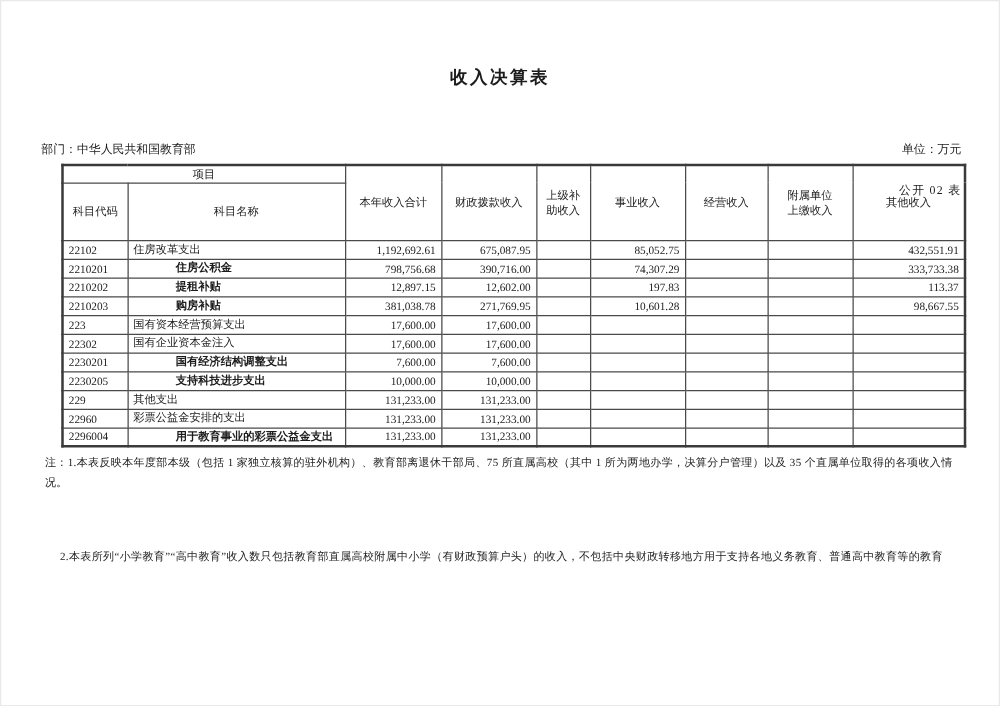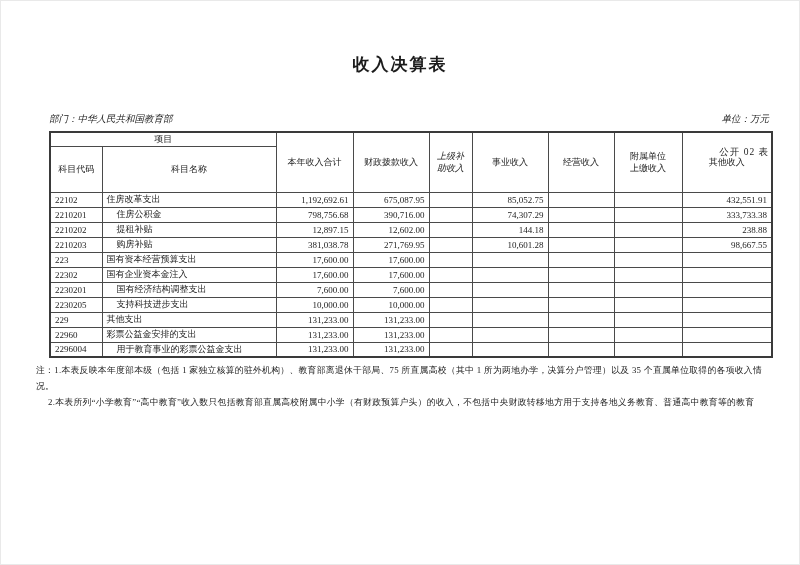--- a/index.html
+++ b/index.html
@@ -3,53 +3,53 @@
 <meta charset="utf-8">
 <style>
   html,body{margin:0;padding:0;background:#fff;}
   .page{
     position:relative;width:800px;height:565px;background:#ffffff;
     font-family:"Liberation Serif","DejaVu Serif",serif;color:#1c1c1c;
     box-sizing:border-box;border:1px solid #e9e9e9;overflow:hidden;
   }
   .title{
     position:absolute;top:52px;left:0;width:100%;text-align:center;
-    font-size:17px;font-weight:bold;letter-spacing:2px;
+    font-size:14px;font-weight:bold;letter-spacing:2px;
   }
   .table-code{
     position:absolute;top:97px;right:30px;font-size:9.5px;letter-spacing:1px;margin-top:48px;
   }
   .meta-row{
-    position:absolute;top:112px;left:48px;right:30px;
-    display:flex;justify-content:space-between;font-size:9.5px;font-style:italic;
+    position:absolute;top:112px;left:32px;right:30px;
+    display:flex;justify-content:space-between;font-size:9.5px;
   }
   table.fin{
     position:absolute;top:130px;left:48px;border-collapse:collapse;
     table-layout:fixed;border:2px solid #3a3a3a;
   }
   table.fin th, table.fin td{
     border:1px solid #4a4a4a;font-size:9px;padding:0 4px;
     overflow:hidden;white-space:nowrap;box-sizing:border-box;
   }
   table.fin th{font-weight:normal;text-align:center;white-space:normal;line-height:11px;}
   tr.h1{height:14px;padding-left:48px;}
   tr.h2{height:46px;}
   tbody tr{height:15px;}
   td.code{text-align:left;}
   td.name{text-align:left;}
-  td.name.indent{padding-left:14px;}
+  td.name.indent{padding-left:38px;font-weight:bold;}
   td.num{text-align:right;}
   tr.bold td{font-weight:normal;}
-  .w28{display:inline-block;width:30px;white-space:normal;line-height:12px;font-style:italic;}
+  .w28{display:inline-block;width:30px;white-space:normal;line-height:12px;}
   .w38{display:inline-block;width:40px;white-space:normal;line-height:12px;}
   .notes{
     position:absolute;top:361px;left:35px;width:742px;
     font-size:8.8px;line-height:16px;letter-spacing:0.3px;
   }
-  .note-l2{margin-left:12px;}
+  .note-l2{margin-left:12px;margin-top:43px;}
   .note-l3{margin-left:17px;}
   .pagenum{
     position:absolute;top:491px;left:0;width:100%;text-align:center;font-size:9px;
   }
 </style>
 </head>
 <body>
 
 <div class="page">
 
@@ -112,24 +112,24 @@
           <td class="num"></td>
           <td class="num"></td>
           <td class="num">333,733.38</td>
         </tr>
         <tr>
           <td class="code">2210202</td>
           <td class="name indent">提租补贴</td>
           <td class="num">12,897.15</td>
           <td class="num">12,602.00</td>
           <td class="num"></td>
-          <td class="num">144.18</td>
-          <td class="num"></td>
-          <td class="num"></td>
-          <td class="num">238.88</td>
+          <td class="num">197.83</td>
+          <td class="num"></td>
+          <td class="num"></td>
+          <td class="num">113.37</td>
         </tr>
         <tr>
           <td class="code">2210203</td>
           <td class="name indent">购房补贴</td>
           <td class="num">381,038.78</td>
           <td class="num">271,769.95</td>
           <td class="num"></td>
           <td class="num">10,601.28</td>
           <td class="num"></td>
           <td class="num"></td>

